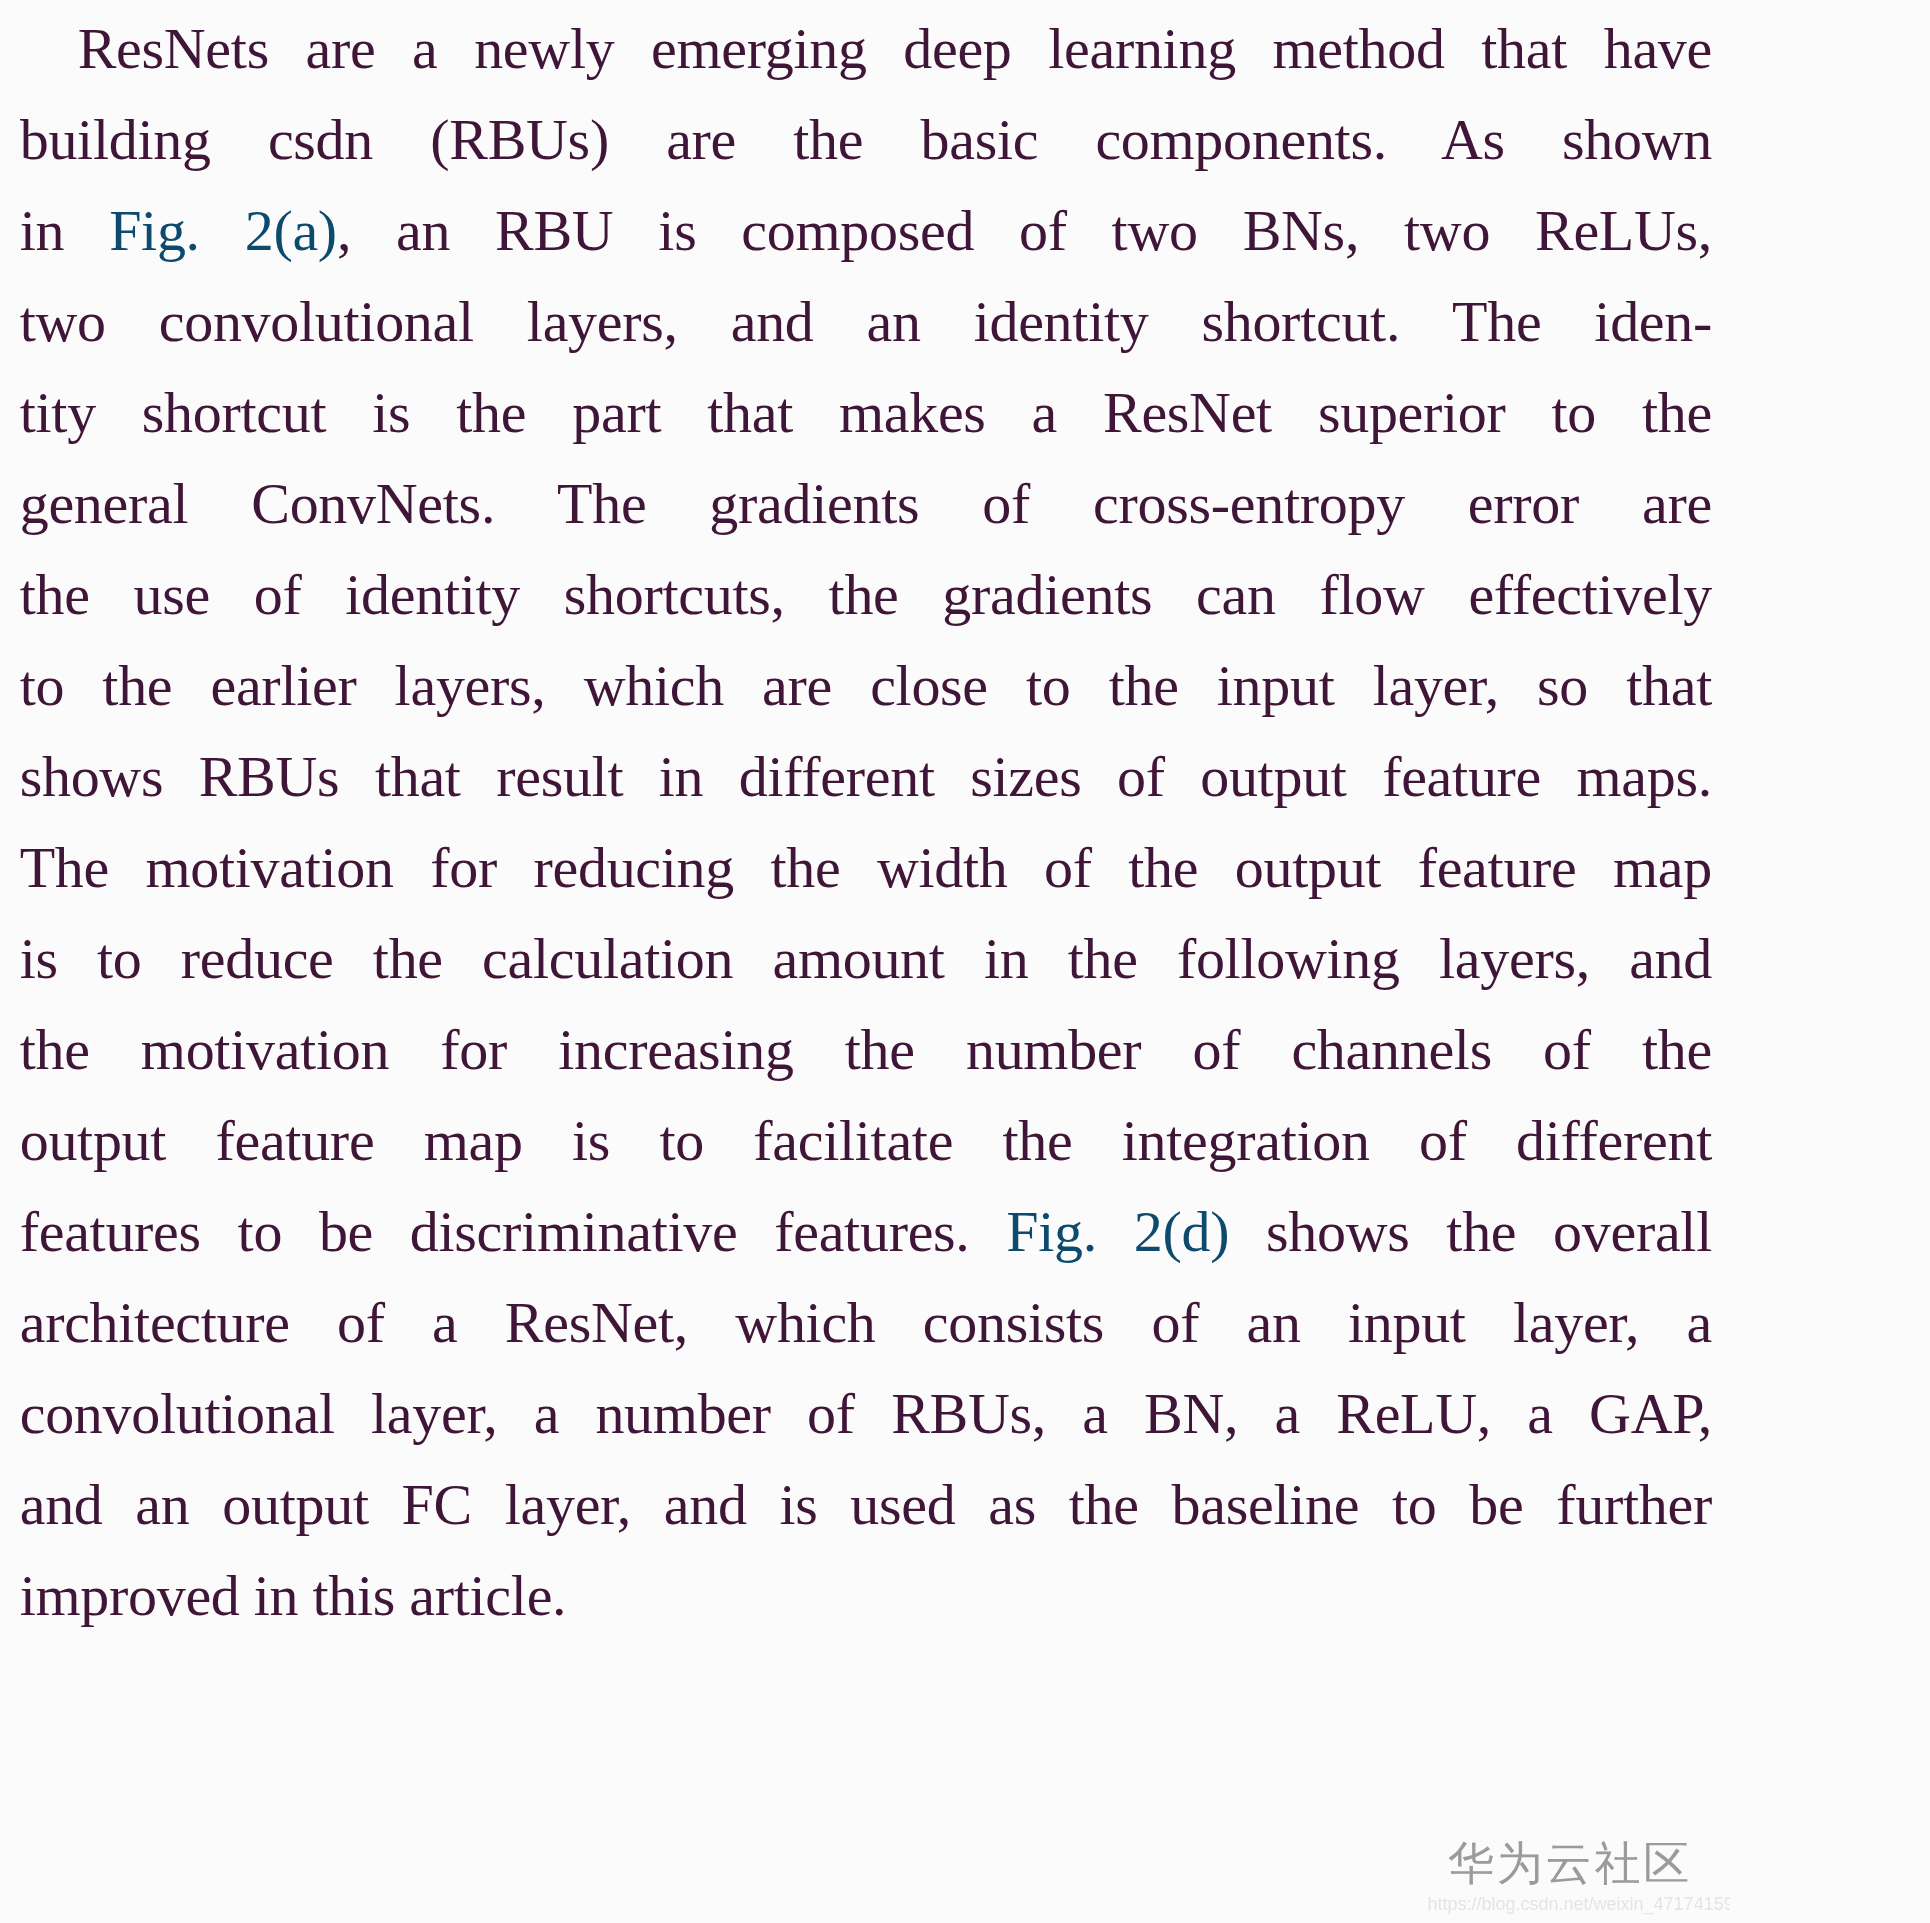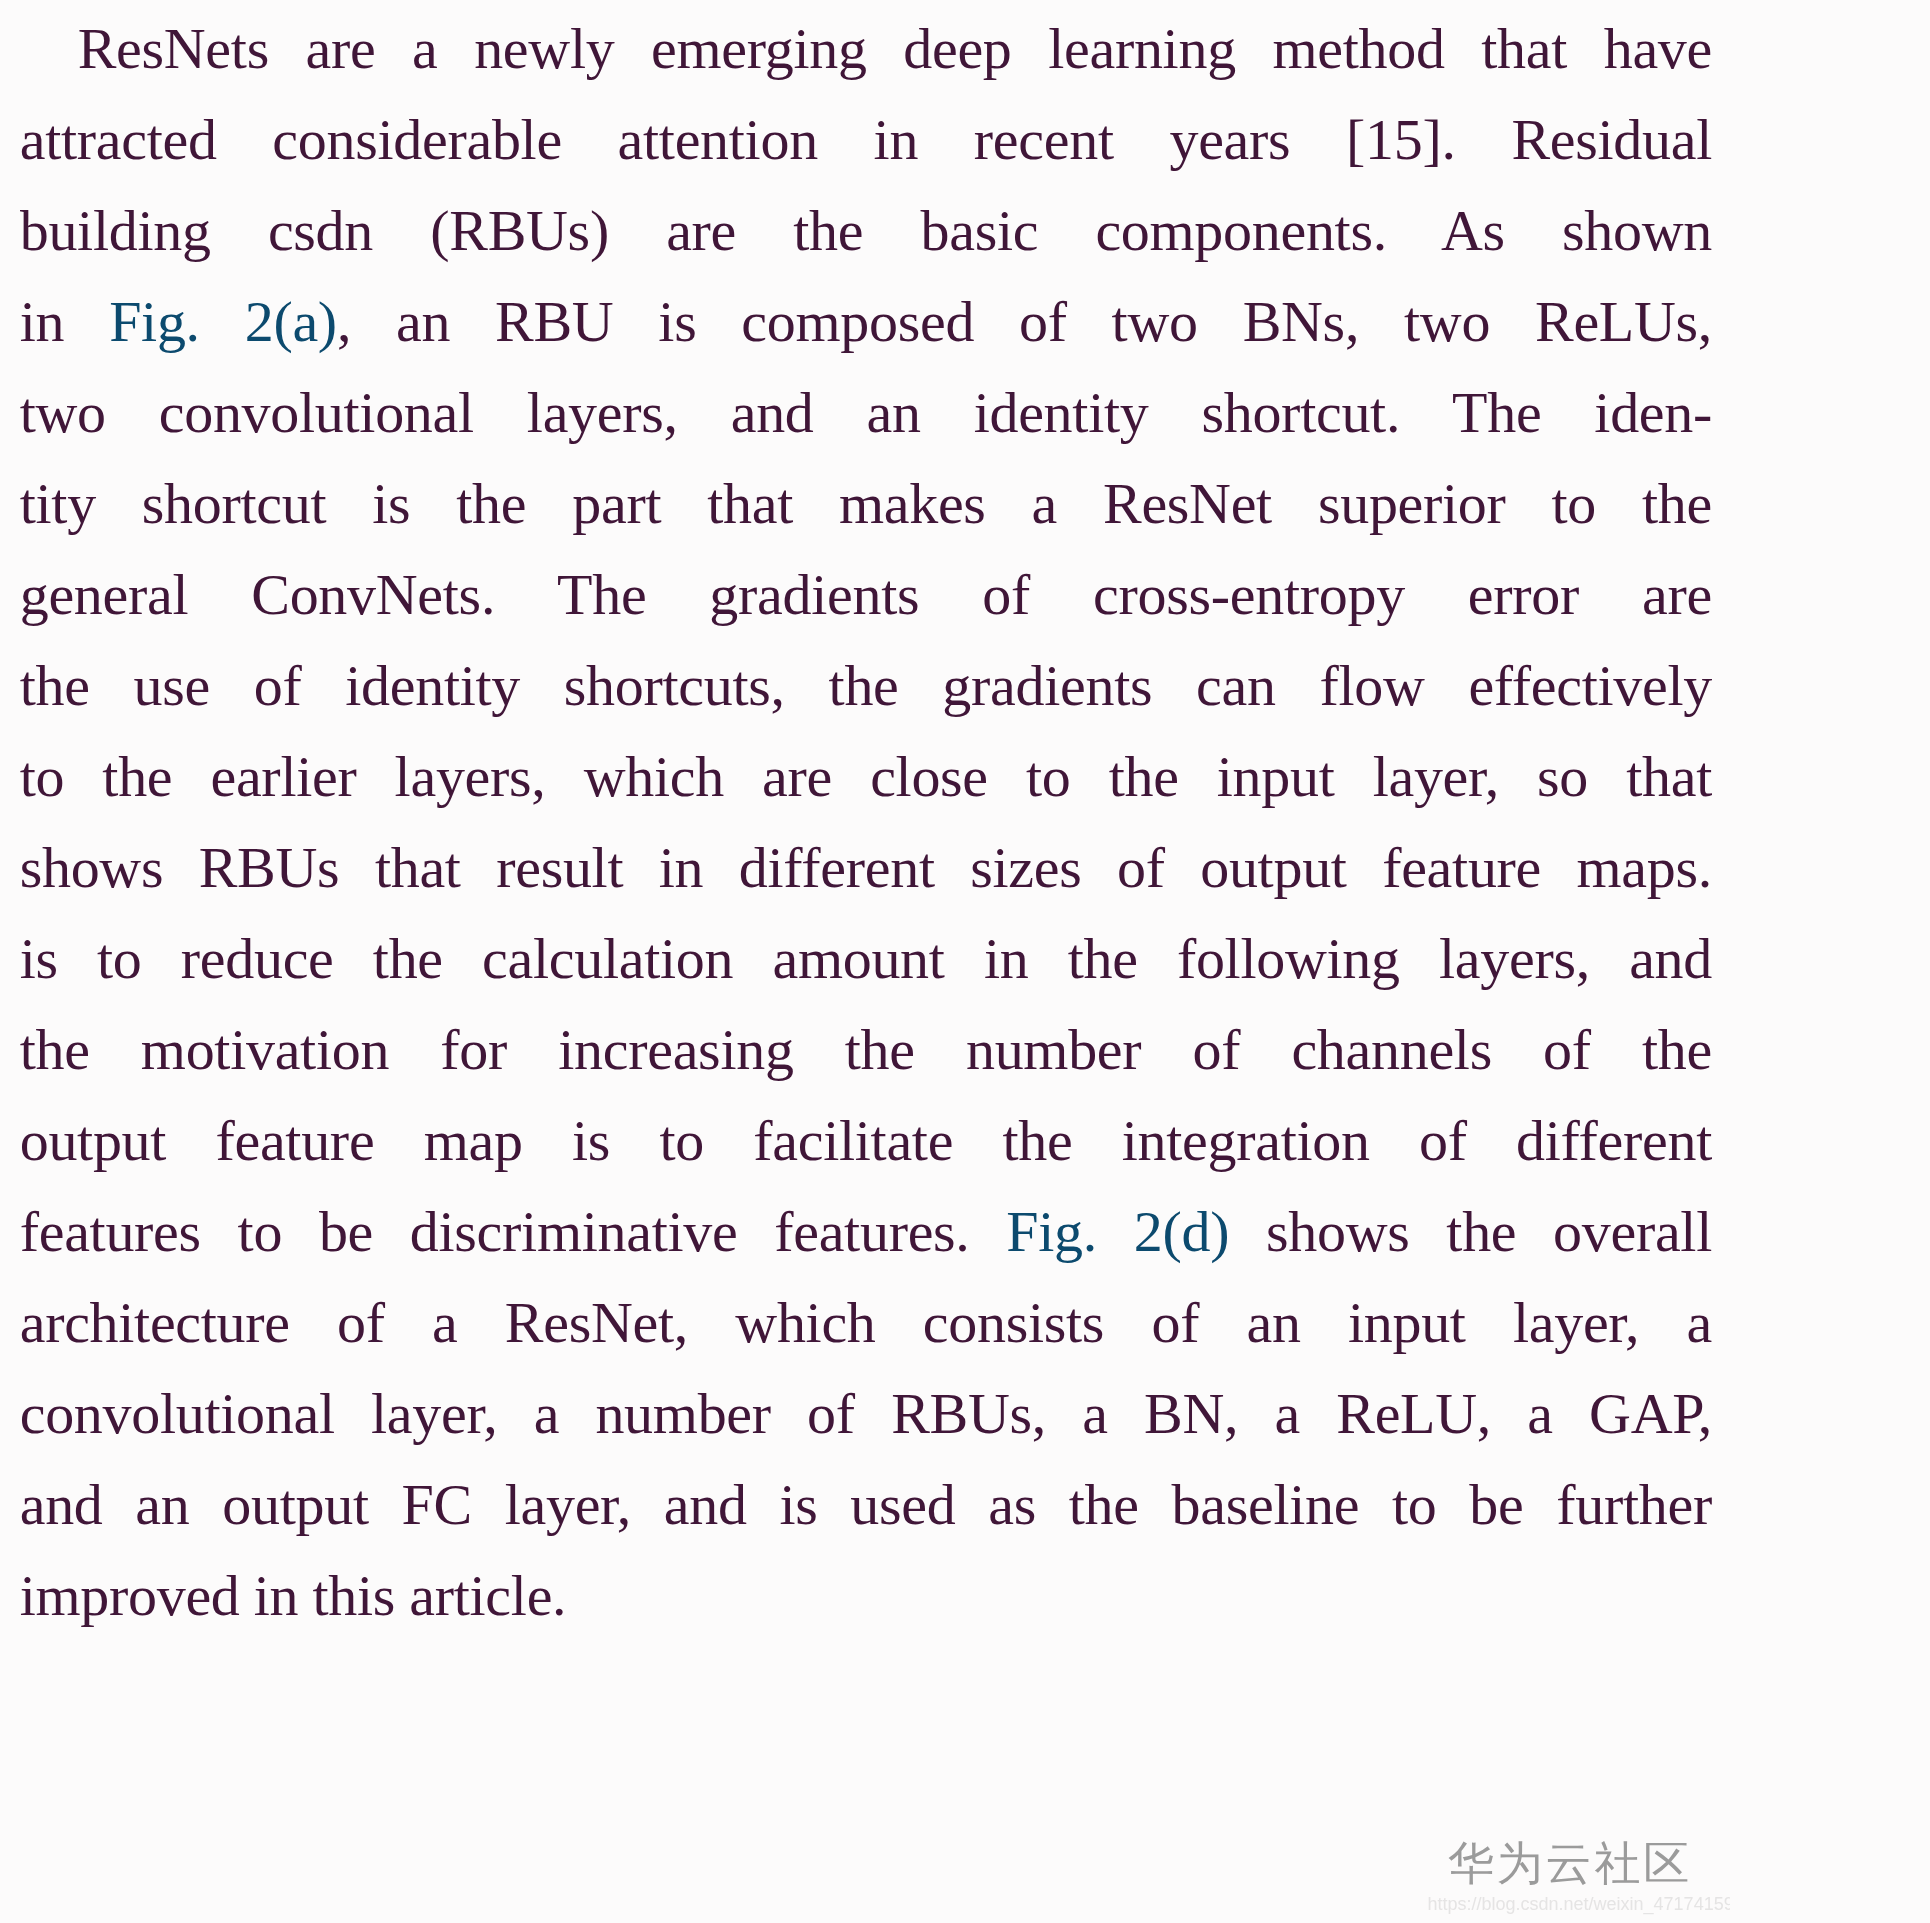--- a/index.html
+++ b/index.html
@@ -54,29 +54,29 @@
     color: #e5e4e4;
     white-space: nowrap;
   }
 </style>
 </head>
 <body>
 
 <div class="page">
   <div class="text-block" id="paragraph">
       <div class="line"><span>ResNets are a newly emerging deep learning method that have</span></div>
-      <div class="line"><span>attracted considerable attention in recent years [15]. Residual</span></div>
       <div class="line"><span>building csdn (RBUs) are the basic components. As shown</span></div>
       <div class="line"><span>in </span><span class="ref">Fig. 2(a)</span><span>, an RBU is composed of two BNs, two ReLUs,</span></div>
       <div class="line"><span>two convolutional layers, and an identity shortcut. The iden-</span></div>
       <div class="line"><span>tity shortcut is the part that makes a ResNet superior to the</span></div>
       <div class="line"><span>general ConvNets. The gradients of cross-entropy error are</span></div>
       <div class="line"><span>the use of identity shortcuts, the gradients can flow effectively</span></div>
       <div class="line"><span>to the earlier layers, which are close to the input layer, so that</span></div>
       <div class="line"><span>shows RBUs that result in different sizes of output feature maps.</span></div>
+      <div class="line"><span>The motivation for reducing the width of the output feature map</span></div>
       <div class="line"><span>is to reduce the calculation amount in the following layers, and</span></div>
       <div class="line"><span>the motivation for increasing the number of channels of the</span></div>
       <div class="line"><span>output feature map is to facilitate the integration of different</span></div>
       <div class="line"><span>features to be discriminative features. </span><span class="ref">Fig. 2(d)</span><span> shows the overall</span></div>
       <div class="line"><span>architecture of a ResNet, which consists of an input layer, a</span></div>
       <div class="line"><span>convolutional layer, a number of RBUs, a BN, a ReLU, a GAP,</span></div>
       <div class="line"><span>and an output FC layer, and is used as the baseline to be further</span></div>
       <div class="line"><span>improved in this article.</span></div>
     </div>
   <div class="wm-label">华为云社区</div>

